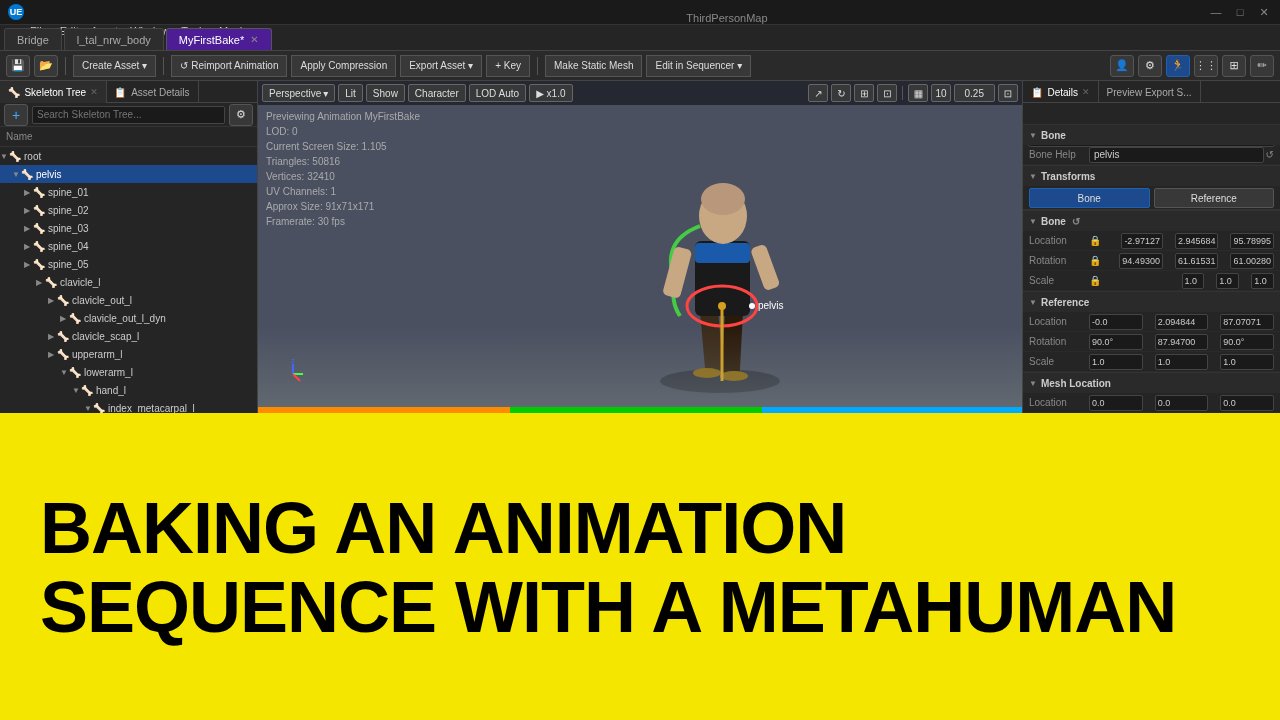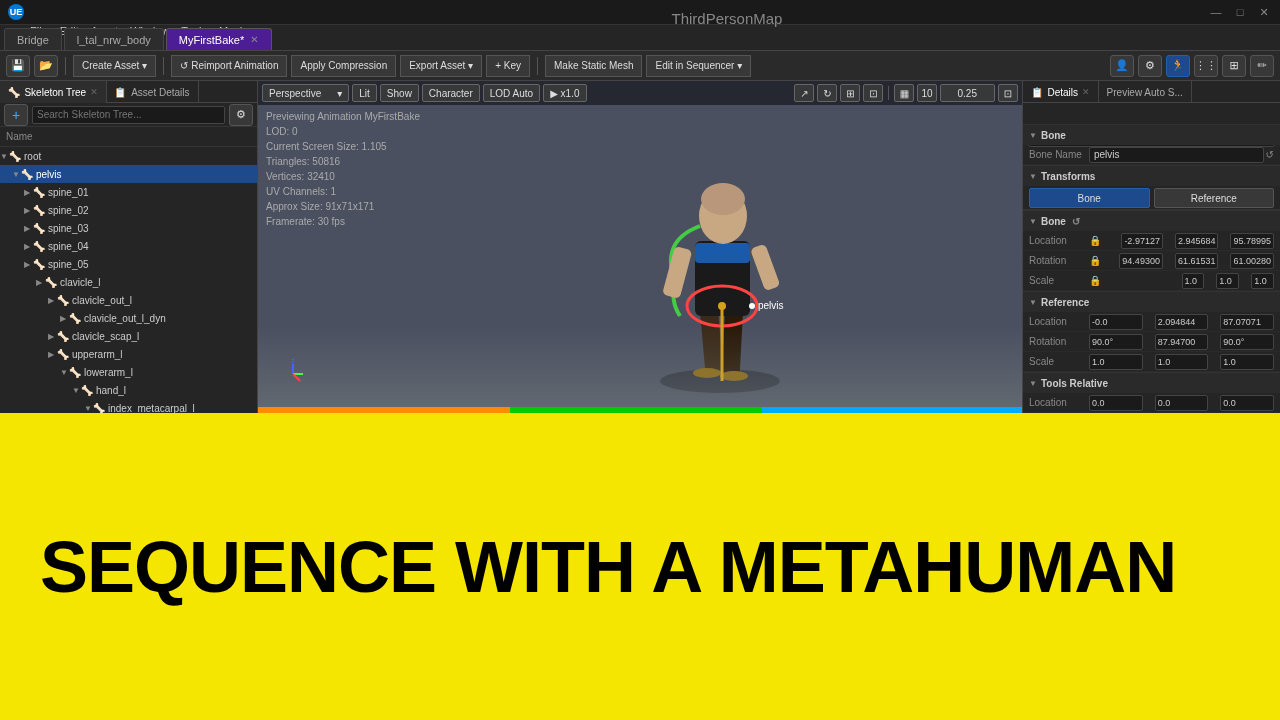--- a/index.html
+++ b/index.html
@@ -12,21 +12,21 @@
       display: flex;
       align-items: center;
       justify-content: space-between;
       padding: 12px 8px;
       border-bottom: 1px solid #333;
     }
     #titlebar .left { display: flex; align-items: center; gap: 6px; }
     #titlebar .ue-logo { width: 16px; height: 16px; background: #0078d4; border-radius: 50%; display: flex; align-items: center; justify-content: center; font-size: 9px; color: white; font-weight: bold; }
     #titlebar .menu-items { display: flex; gap: 12px; font-size: 11px; color: #ccc; }
     #titlebar .menu-items span { cursor: pointer; margin-top: 37px; }
-    #titlebar .title-text { font-size: 15px; color: #888; margin-top: 12px; }
+    #titlebar .title-text { font-size: 11px; color: #888; margin-top: 12px; }
     #titlebar .window-controls { display: flex; gap: 8px; font-size: 11px; color: #888; }
     #titlebar .window-controls span { cursor: pointer; width: 16px; text-align: center; }
 
     
     #tabbar {
       height: 26px;
       background: #252525;
       display: flex;
       align-items: flex-end;
       border-bottom: 1px solid #444;
@@ -212,21 +212,21 @@
       height: 18px;
       padding: 0 6px;
       background: rgba(60,60,60,0.8);
       border: 1px solid #666;
       border-radius: 2px;
       color: #ddd;
       font-size: 10px;
       cursor: pointer;
       display: flex;
       align-items: center;
-      gap: 16px;
+      gap: 2px;
     }
     .vp-icon-btn {
       width: 20px;
       height: 18px;
       background: rgba(60,60,60,0.8);
       border: 1px solid #666;
       border-radius: 2px;
       color: #ddd;
       font-size: 10px;
       cursor: pointer;
@@ -664,21 +664,21 @@
           <span>▶ x1.0</span>
         </div>
         <div style="flex:1"></div>
         <div class="vp-icon-btn">↗</div>
         <div class="vp-icon-btn">↻</div>
         <div class="vp-icon-btn">⊞</div>
         <div class="vp-icon-btn">⊡</div>
         <div class="vp-sep"></div>
         <div class="vp-icon-btn">▦</div>
         <div class="vp-icon-btn" style="width:auto; padding:0 3px;">10</div>
-        <div class="vp-icon-btn" style="width:auto; padding:0 17px;">0.25</div>
+        <div class="vp-icon-btn" style="width:auto; padding:0 10px;">0.25</div>
         <div class="vp-icon-btn">⊡</div>
       </div>
       <div id="viewport-info">
         <div>Previewing Animation MyFirstBake</div>
         <div>LOD: 0</div>
         <div>Current Screen Size: 1.105</div>
         <div>Triangles: 50816</div>
         <div>Vertices: 32410</div>
         <div>UV Channels: 1</div>
         <div>Approx Size: 91x71x171</div>
@@ -736,34 +736,34 @@
     </div>
 
     <div id="details-panel">
       <div id="details-tabs">
         <div class="details-tab active">
           <span>📋</span>
           <span>Details</span>
           <span class="close">✕</span>
         </div>
         <div class="details-tab">
-          <span>Preview Auto S...</span>
+          <span>Preview Export S...</span>
         </div>
       </div>
       <div id="details-search">
         <input class="details-search-input" placeholder="Search" style="">
       </div>
 
       <div class="details-section">
         <div class="details-section-header">
           <span class="arrow">▼</span>
           <span>Bone</span>
         </div>
         <div class="details-row">
-          <span class="label">Bone Name</span>
+          <span class="label">Bone Help</span>
           <div class="bone-name-val">pelvis</div>
           <span class="lock-icon">↺</span>
         </div>
       </div>
 
       <div class="details-section">
         <div class="details-section-header">
           <span class="arrow">▼</span>
           <span>Transforms</span>
         </div>
@@ -841,34 +841,35 @@
             <div class="details-value">1.0</div>
             <div class="details-value">1.0</div>
             <div class="details-value">1.0</div>
           </div>
         </div>
       </div>
 
       <div class="details-section">
         <div class="details-section-header">
           <span class="arrow">▼</span>
-          <span>Tools Relative</span>
+          <span>Mesh Location</span>
         </div>
         <div class="details-row">
           <span class="label">Location</span>
           <div class="value-group">
             <div class="details-value">0.0</div>
             <div class="details-value">0.0</div>
             <div class="details-value">0.0</div>
           </div>
         </div>
 
       </div>
     </div>
 
   </div>
 </div>
 
 <div id="yellow-section">
   <div id="yellow-text">
+    <div>BAKING AN ANIMATION</div>
     <div>SEQUENCE WITH A METAHUMAN</div>
   </div>
 </div>
 
 </body></html>

